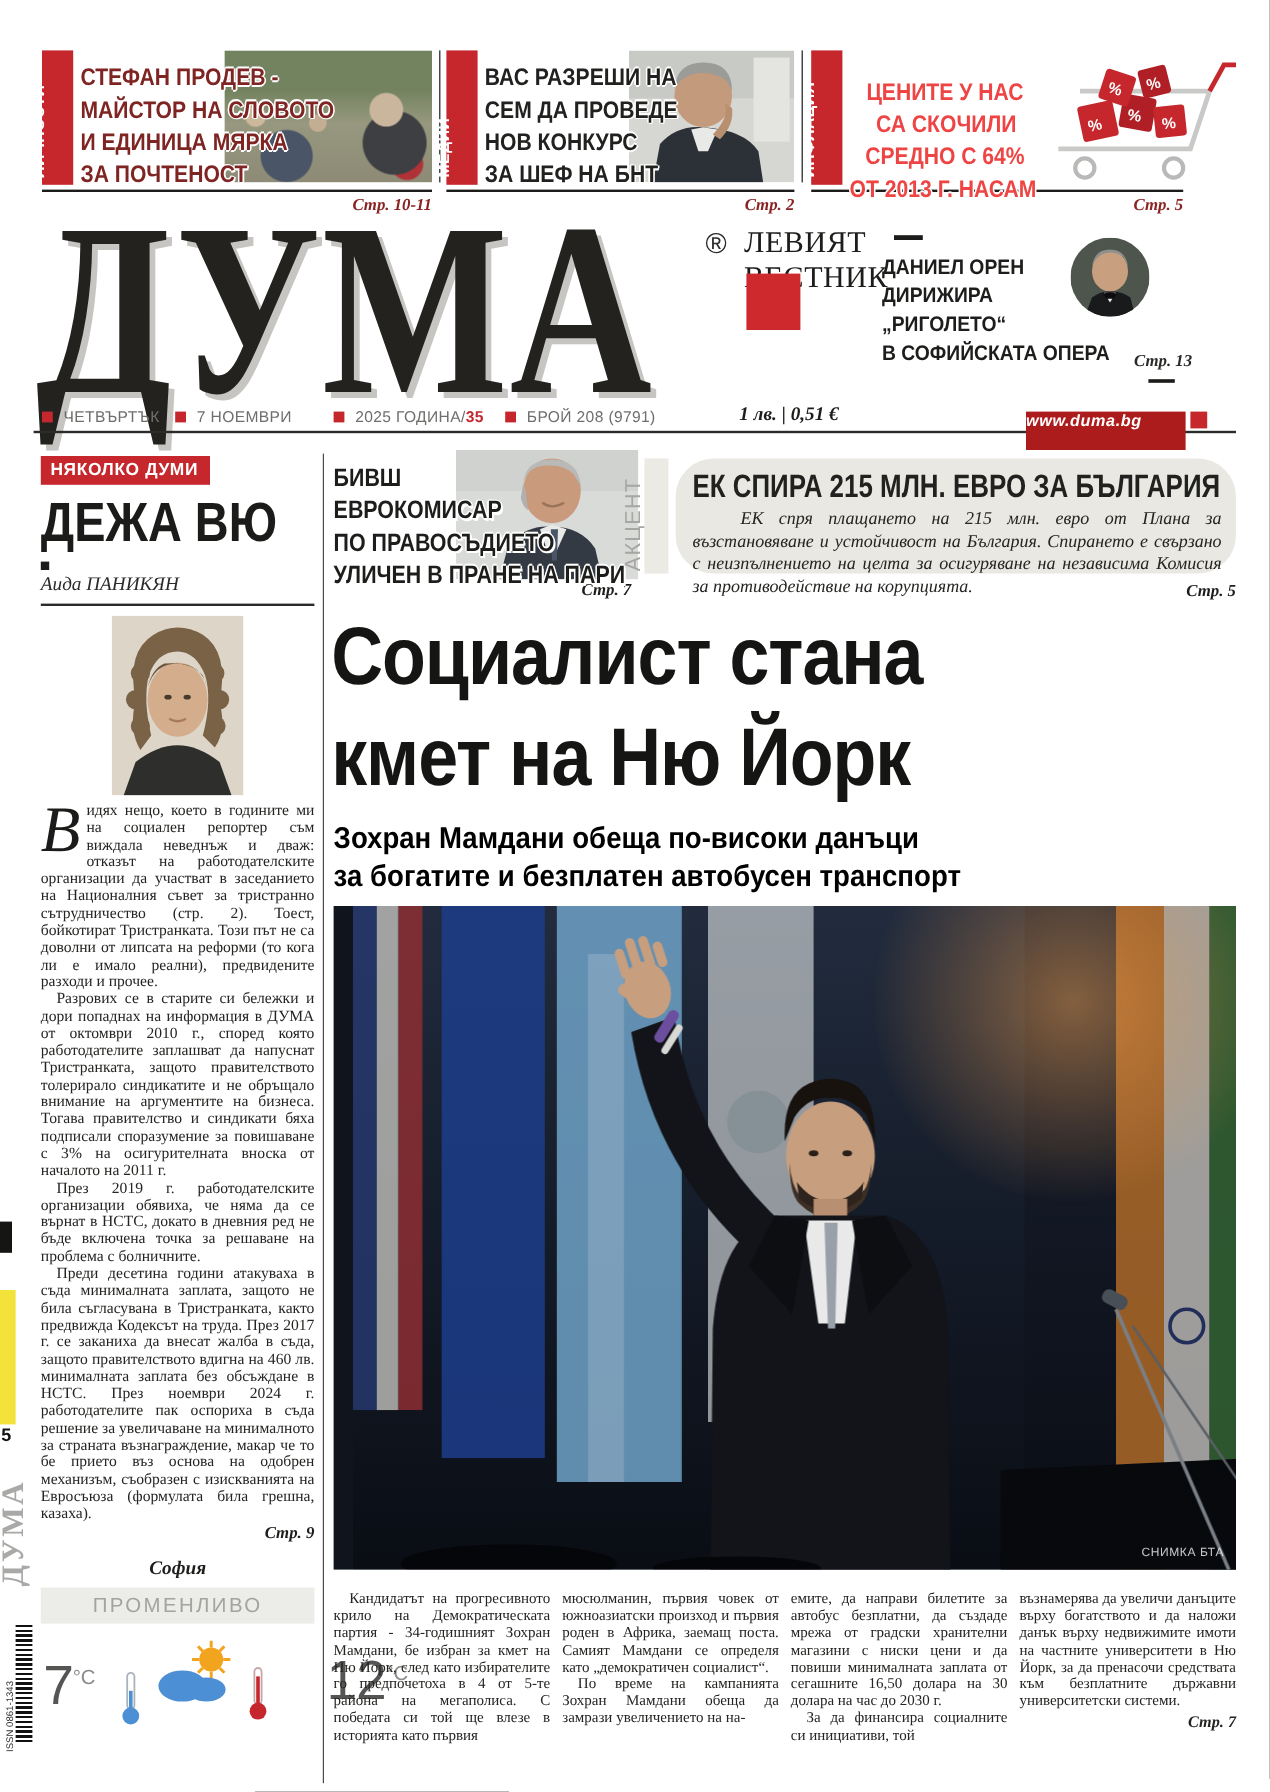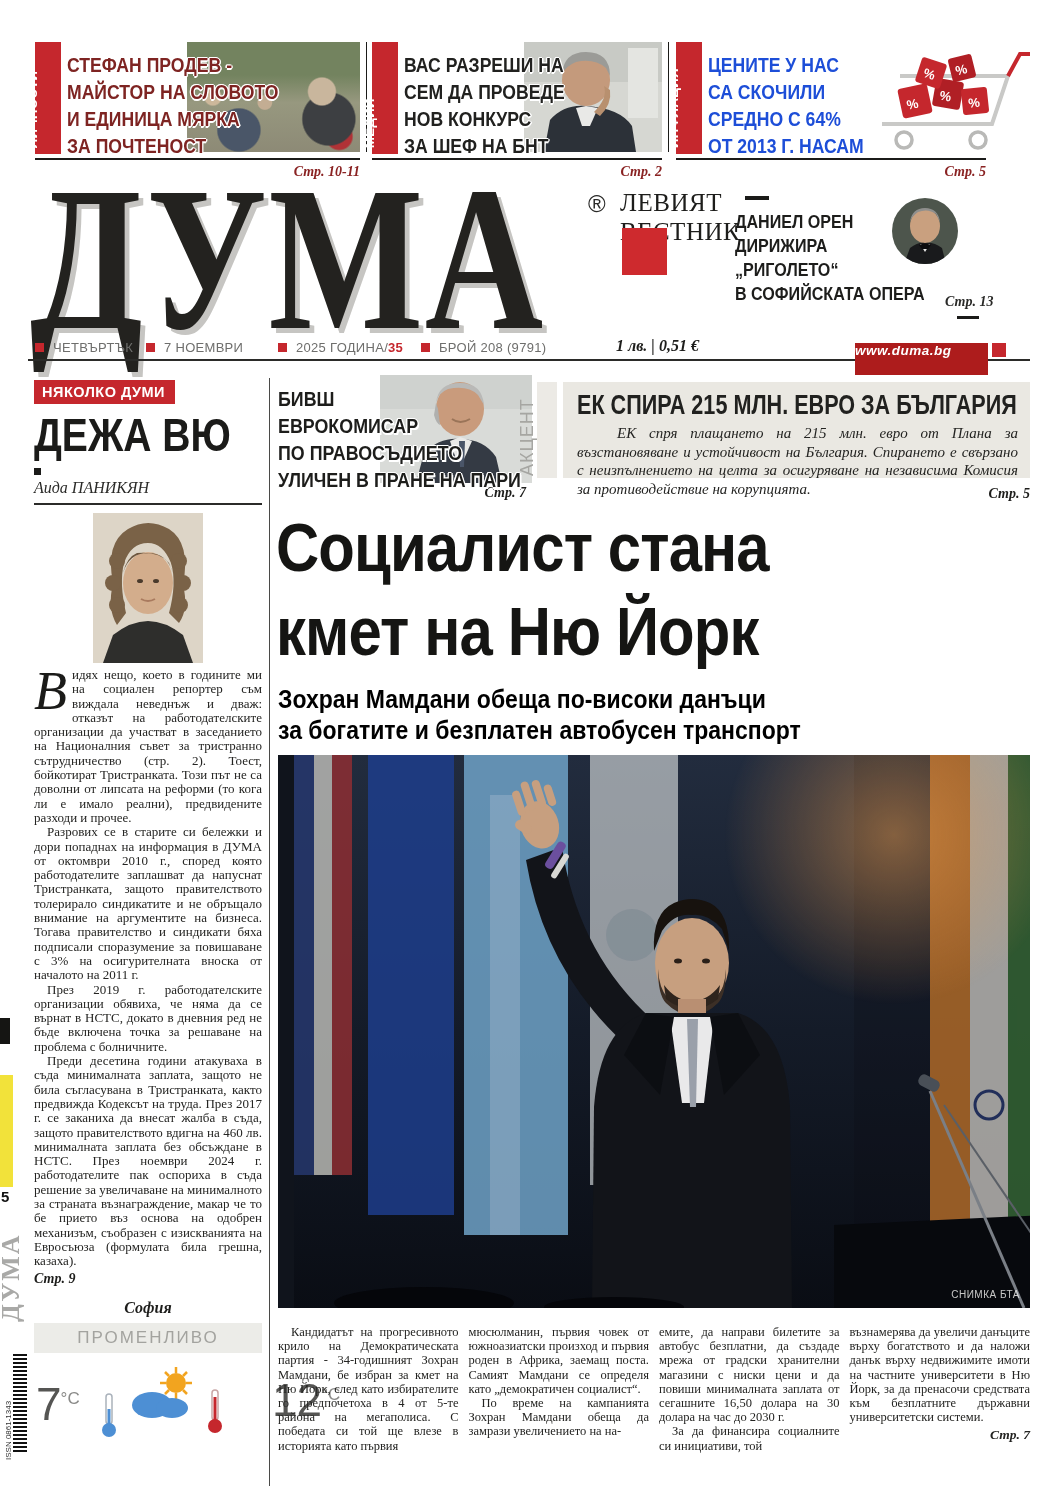--- a/index.html
+++ b/index.html
@@ -57,21 +57,21 @@
   .badge { display:inline-block; background:#c5272d; color:#fff; font-weight:bold; font-size:14.5px; padding:4px 10px 4px 8px; letter-spacing:.5px; }
   .op-title { margin-top:6px; font-weight:bold; font-size:46px; line-height:50px; color:#1b1b19; }
   .op-sq { width:7px; height:7px; background:#1b1b19; margin-top:8px; }
   .op-author { margin-top:4px; font-family:"Liberation Serif",serif; font-style:italic; font-size:16px; color:#2a2a28; }
   .op-rule { margin-top:6px; height:2px; background:#2b2b29; }
   .op-photo { position:relative; margin:8px auto 0; width:110px; height:150px; overflow:hidden; }
   .op-body { margin-top:5px; font-family:"Liberation Serif",serif; font-size:13px; line-height:14.3px; text-align:justify; color:#242422; }
   .op-body p { text-indent:13px; }
   .op-body p.first { text-indent:0; }
   .dropcap { float:left; font-family:"Liberation Serif",serif; font-style:italic; font-size:54px; line-height:42px; padding:2px 5px 0 0; color:#1b1b19; }
-  .op-page { text-align:left; font-family:"Liberation Serif",serif; font-style:italic; font-weight:bold; font-size:14px; margin-top:3px; }
+  .op-page { text-align:right; font-family:"Liberation Serif",serif; font-style:italic; font-weight:bold; font-size:14px; margin-top:3px; }
 
   
   .weather-city { margin-top:12px; text-align:center; font-family:"Liberation Serif",serif; font-style:italic; font-weight:bold; font-size:16px; }
   .weather-box { margin-top:6px; background:#ecece8; color:#a3a39f; font-size:17px; letter-spacing:2px; text-align:center; padding:5px 0; }
   .weather-row { position:relative; height:90px; margin-top:6px; }
   .temp { position:absolute; font-size:46px; font-weight:400; color:#555553; letter-spacing:-1px; }
   .temp sup { font-size:17px; color:#8a8a88; letter-spacing:0; }
 
   
   .main-divider { position:absolute; left:269px; top:378px; width:1px; height:1108px; background:#4a4a48; }
@@ -79,21 +79,21 @@
   
   .reynders { position:absolute; left:278px; top:375px; width:254px; height:128px; }
   .reynders-photo { position:absolute; right:0; top:0; width:152px; height:108px; overflow:hidden; }
   .reynders-h { position:absolute; left:0; top:10px; font-weight:bold; font-size:21px; line-height:27px; z-index:2; }
   .reynders-h .cond { text-shadow:1.5px 0 #fff,-1.5px 0 #fff,0 1.5px #fff,0 -1.5px #fff,1px 1px #fff,-1px -1px #fff,2px 2px #fff; }
   .reynders-page { position:absolute; right:6px; top:110px; font-family:"Liberation Serif",serif; font-style:italic; font-weight:bold; font-size:14px; }
 
   
   .accent-strip { position:absolute; left:537px; top:382px; width:20px; height:96px; background:#eceae5; }
   .accent-strip span { position:absolute; left:1px; bottom:2px; transform:rotate(-90deg); transform-origin:0 100%; font-size:18px; letter-spacing:1px; color:#a6a6a2; white-space:nowrap; }
-  .accent-box { position:absolute; left:563px; top:382px; width:467px; height:96px; background:#eae8e2; padding:8px 12px 0 14px; }
+  .accent-box { position:absolute; left:563px; top:382px; width:467px; height:96px; background:#eae8e2; padding:8px 12px 0 14px;border-radius:32px; }
   .accent-h { font-weight:bold; font-size:27px; line-height:30px; color:#21211f; }
   .accent-body { margin-top:4px; font-family:"Liberation Serif",serif; font-style:italic; font-size:15px; line-height:18.5px; text-align:justify; color:#242422; }
   .accent-body .ind { display:inline-block; width:40px; }
   .accent-page { position:absolute; left:563px; top:486px; width:467px; text-align:right; font-family:"Liberation Serif",serif; font-style:italic; font-weight:bold; font-size:14px; }
 
   
   .main-hl { position:absolute; left:276px; top:505px; font-weight:bold; font-size:68px; line-height:84px; letter-spacing:-1px; color:#151513; }
   .subhead { position:absolute; left:278px; top:684px; font-weight:bold; font-size:25px; line-height:31px; color:#000000; }
   .main-photo { position:absolute; left:278px; top:755px; width:752px; height:553px; overflow:hidden; background:#10141c;padding-left:16px; }
   .photo-credit { position:absolute; right:10px; bottom:8px; color:#e8e8e6; font-size:10px; letter-spacing:.5px; opacity:.85; }
@@ -190,21 +190,21 @@
           <text x="98" y="59" transform="rotate(10 106 52)">%</text>
           <rect x="120" y="46" width="26" height="26" rx="3" fill="#c5272d" transform="rotate(-6 133 59)"></rect>
           <text x="126" y="65" transform="rotate(-6 133 59)">%</text>
           <rect x="76" y="18" width="26" height="26" rx="3" fill="#c5272d" transform="rotate(18 89 31)"></rect>
           <text x="82" y="37" transform="rotate(18 89 31)">%</text>
           <rect x="108" y="14" width="24" height="24" rx="3" fill="#b01f25" transform="rotate(-14 120 26)"></rect>
           <text x="113" y="32" transform="rotate(-14 120 26)">%</text>
         </g>
       </svg>
     </div>
-    <div class="teaser-headline" style="left:32px; top:12px; color:#1d4ed8;">
+    <div class="teaser-headline" style="left:32px; top:24px; color:#ef4444;text-align:center;">
       <span class="cond sx88">ЦЕНИТЕ У НАС</span><br>
       <span class="cond sx88">СА СКОЧИЛИ</span><br>
       <span class="cond sx88">СРЕДНО С 64%</span><br>
       <span class="cond sx88">ОТ 2013 Г. НАСАМ</span>
     </div>
     <div class="teaser-rule" style="width:310px;"></div>
     <div class="teaser-page" style="right:0;">Стр. 5</div>
   </div>
 
   <div class="logo">ДУМА</div>

